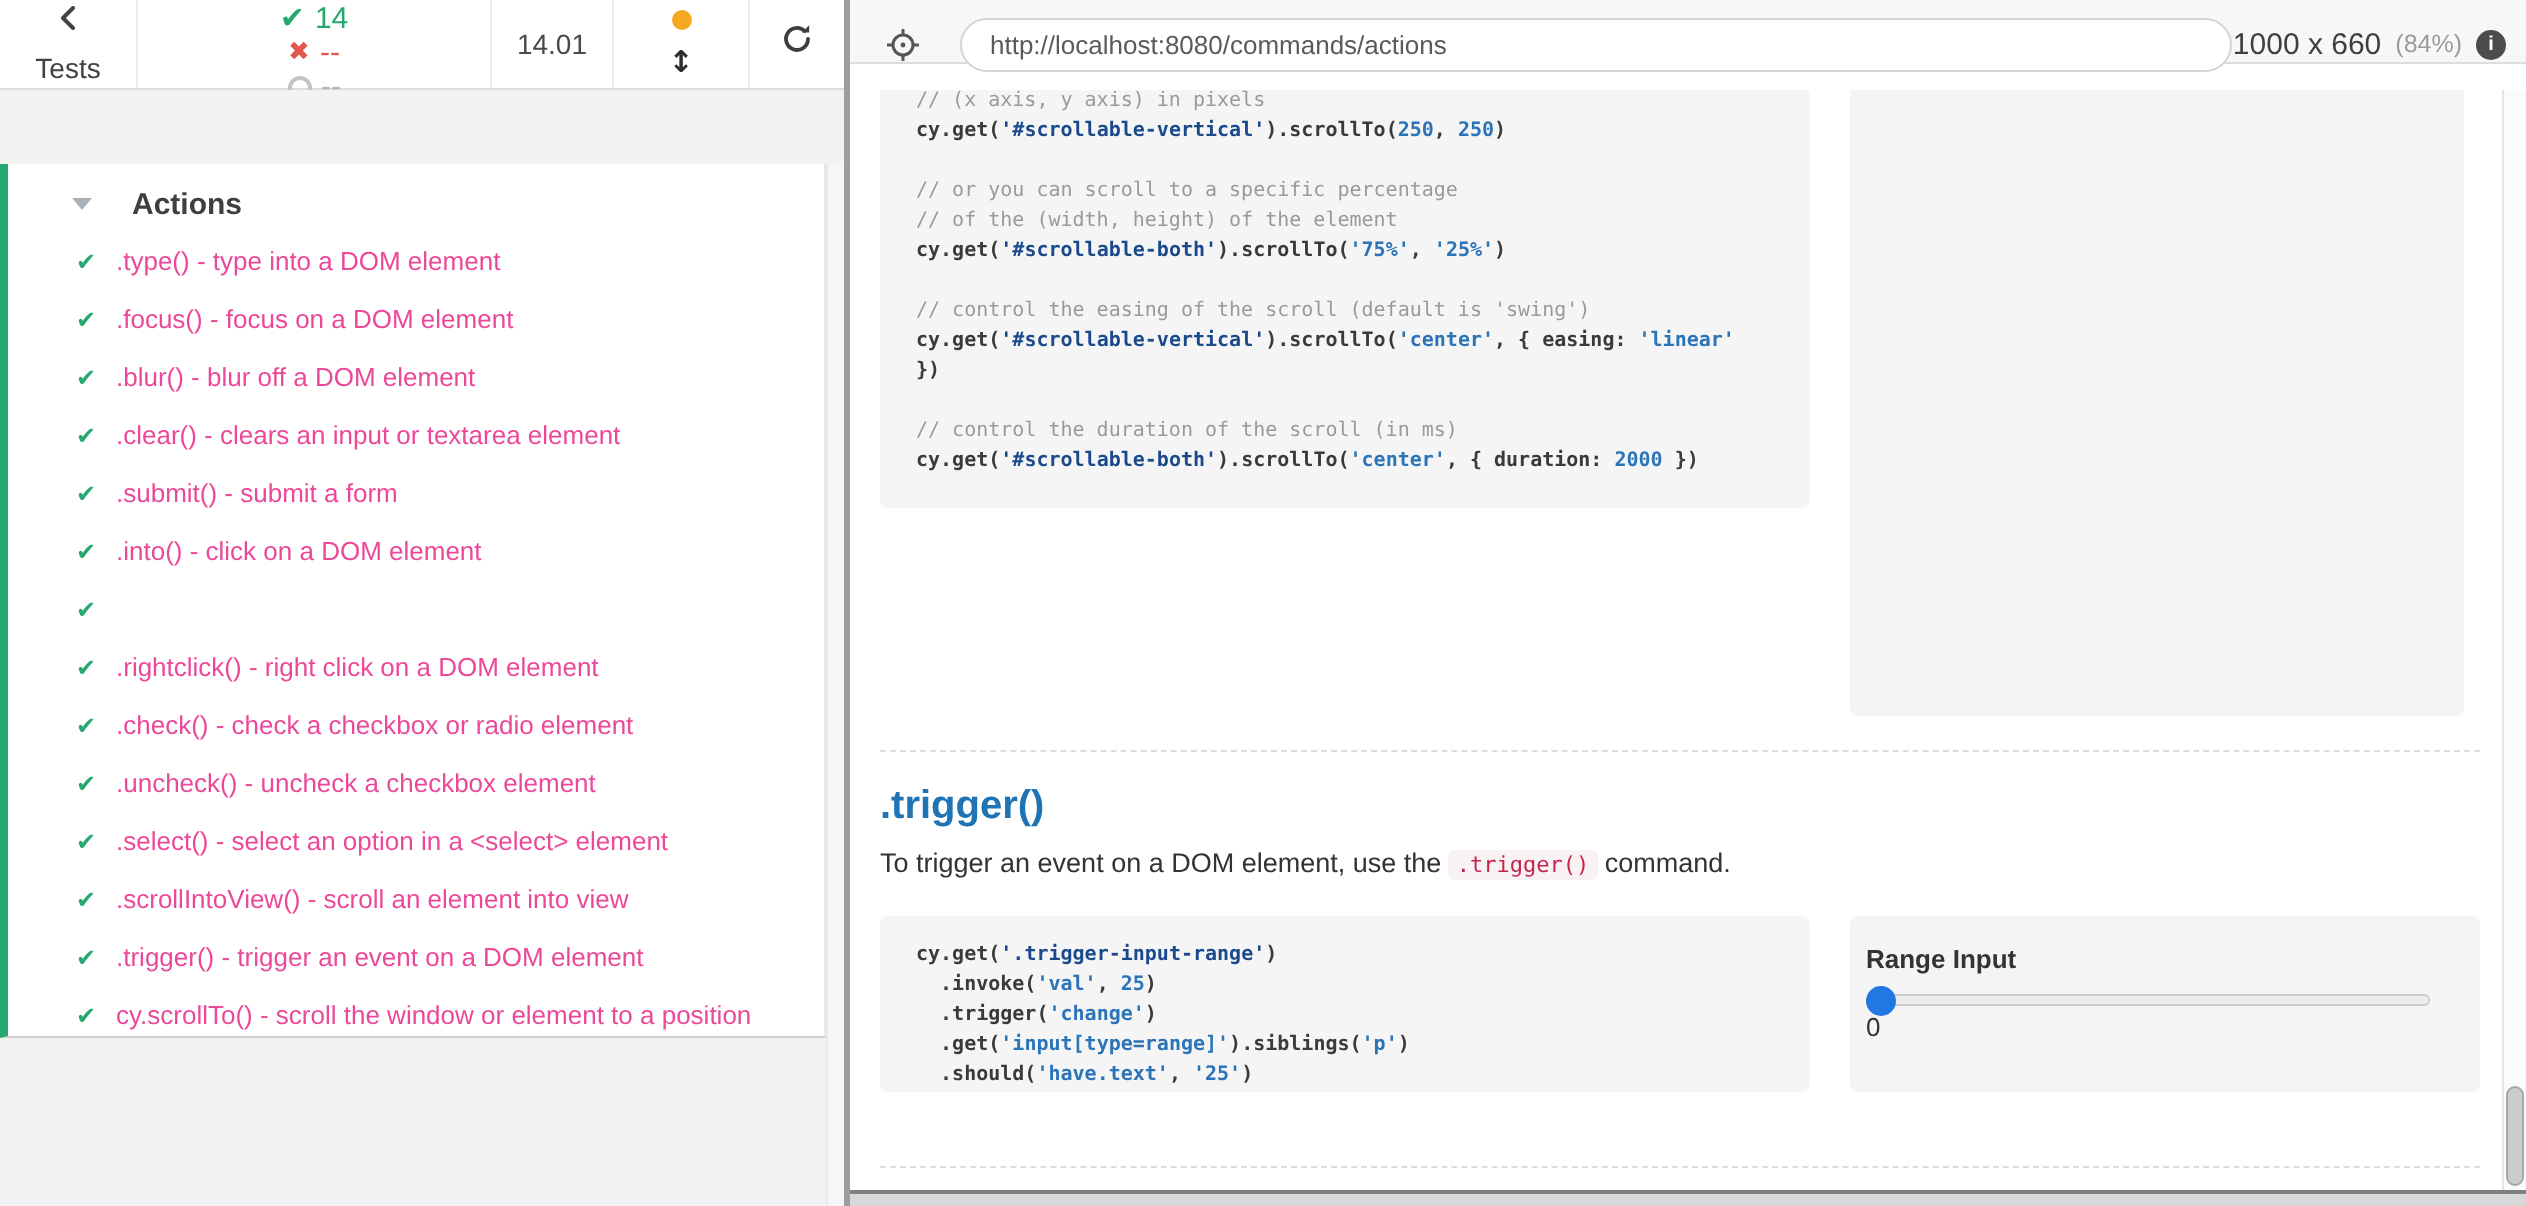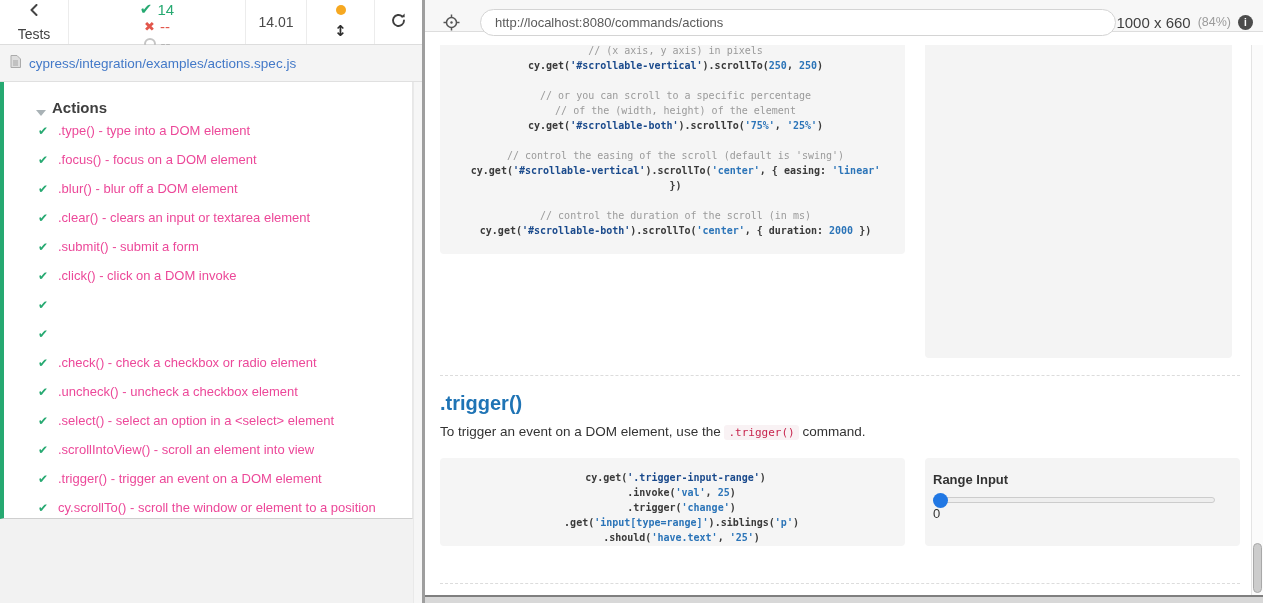--- a/index.html
+++ b/index.html
@@ -41,21 +41,21 @@
   .info-dot { width:15px; height:15px; border-radius:50%; background:#4c4c4c; color:#fff; font-size:10px;
     font-weight:bold; display:flex; align-items:center; justify-content:center; cursor:pointer; }
 
   
   .left-panel { position:absolute; left:0; top:45px; width:422px; height:558px; background:#f2f2f2; }
   .spec-bar { position:absolute; left:0; top:0; width:422px; height:37px; background:#f4f4f4;
     border-bottom:1px solid #e0e0e0; display:flex; align-items:center; padding-left:10px; gap:8px; }
   .spec-path { font-size:13.5px; color:var(--link,#4379c8); cursor:pointer; }
   .tests-box { position:absolute; left:0; top:37px; width:413px; height:437px; background:#fff;
     border-left:4px solid var(--green,#26a971); border-bottom:1px solid #cfcfcf; border-right:1px solid #e7e7e7; }
-  .suite-row { height:28px; margin-top:6px; display:flex; align-items:flex-end; padding-left:32px; gap:6px; cursor:pointer; }
+  .suite-row { height:28px; margin-top:6px; display:flex; align-items:center; padding-left:32px; gap:20px; cursor:pointer; }
   .caret { width:0; height:0; border-left:5px solid transparent; border-right:5px solid transparent;
     border-top:6px solid #a9b2b6; }
   .suite-title { font-size:15px; font-weight:bold; color:#3f3f3f; }
   .test-row { height:29px; display:flex; align-items:center; padding-left:34px; cursor:pointer; }
   .tick { width:14px; font-family:"DejaVu Sans", sans-serif; font-size:12px; color:var(--green,#26a971); }
   .test-label { margin-left:6px; font-size:13px; color:#ec4899; }
   .left-scroll-track { position:absolute; left:413px; top:37px; width:9px; height:521px;
     background:#f6f6f6; border-left:1px solid #e9e9e9; }
   .panel-divider { position:absolute; left:422px; top:0; width:3px; height:603px; background:#9e9e9e; z-index:6; }
 
@@ -64,21 +64,21 @@
   .aut-frame { position:absolute; left:0; top:0; width:826px; height:550px; background:#fff; overflow:hidden; }
   .aut-bottom-edge { position:absolute; left:0; top:550px; width:838px; height:2px; background:#7f7f7f; }
   .aut-scrollbar { position:absolute; left:826px; top:0; width:12px; height:550px; background:#fbfbfb;
     border-left:1px solid #e4e4e4; }
   .aut-scroll-thumb { position:absolute; left:1px; top:498px; width:9px; height:50px; background:#cccccc;
     border:1px solid #a8a8a8; border-radius:5px; cursor:pointer; }
 
   
   .code-block { position:absolute; background:#f5f5f5; border-radius:4px;
     font-family:"DejaVu Sans Mono", monospace; font-size:10px; }
-  .code-line { height:15px; line-height:15px; white-space:pre;text-align:center; }
+  .code-line { height:15px; line-height:15px; white-space:pre; }
   .tok-cm  { color:var(--code_comment,#9a9a9a); }
   .tok-pl  { color:var(--code_plain,#3a3a3a); font-weight:bold; }
   .tok-sel { color:var(--code_selector,#1a4a8c); font-weight:bold; }
   .tok-str { color:var(--code_string,#2b74b8); font-weight:bold; }
   .tok-num { color:var(--code_number,#2b74b8); font-weight:bold; }
   .code-scrollto { left:15px; top:-18px; width:465px; height:227px; padding:16px 12px 16px 18px; }
   .code-trigger  { left:15px; top:413px; width:465px; height:88px; padding:12px 12px 1px 18px; }
 
   
   .demo-panel { position:absolute; left:500px; top:-30px; width:307px; height:343px; background:#f4f4f4; border-radius:4px; }
@@ -164,29 +164,20 @@
       <div class="url-pill">http://localhost:8080/commands/actions</div>
       <div class="vp-group">
         <span class="vp-size">1000 x 660</span>
         <span class="vp-scale">(84%)</span>
         <span class="info-dot">i</span>
       </div>
     </div>
   </div>
 
   <div class="left-panel">
-    <div class="spec-bar">
-      <span>
-        <svg width="11" height="13" viewBox="0 0 11 13">
-            <path d="M1 .5h6l3.5 3.5v8.5H1z" fill="#dedede" stroke="#ababab"></path>
-            <path d="M3 6h5M3 8h5M3 10h5" stroke="#a5a5a5" stroke-width="1"></path>
-          </svg>
-      </span>
-      <span class="spec-path">cypress/integration/examples/actions.spec.js</span>
-    </div>
     <div class="tests-box">
       <div class="suite-row">
         <span class="caret"></span>
         <span class="suite-title">Actions</span>
       </div>
       <div>
           <div class="test-row">
             <span class="tick">✔</span>
             <span class="test-label">.type() - type into a DOM element</span>
           </div>
@@ -201,27 +192,28 @@
           <div class="test-row">
             <span class="tick">✔</span>
             <span class="test-label">.clear() - clears an input or textarea element</span>
           </div>
           <div class="test-row">
             <span class="tick">✔</span>
             <span class="test-label">.submit() - submit a form</span>
           </div>
           <div class="test-row">
             <span class="tick">✔</span>
-            <span class="test-label">.click() - click on a DOM invoke</span>
-          </div>
-          <div class="test-row">
-            <span class="tick">✔</span>
-          </div>
-          <div class="test-row">
-            <span class="tick">✔</span>
+            <span class="test-label">.into() - click on a DOM element</span>
+          </div>
+          <div class="test-row">
+            <span class="tick">✔</span>
+          </div>
+          <div class="test-row">
+            <span class="tick">✔</span>
+            <span class="test-label">.rightclick() - right click on a DOM element</span>
           </div>
           <div class="test-row">
             <span class="tick">✔</span>
             <span class="test-label">.check() - check a checkbox or radio element</span>
           </div>
           <div class="test-row">
             <span class="tick">✔</span>
             <span class="test-label">.uncheck() - uncheck a checkbox element</span>
           </div>
           <div class="test-row">

